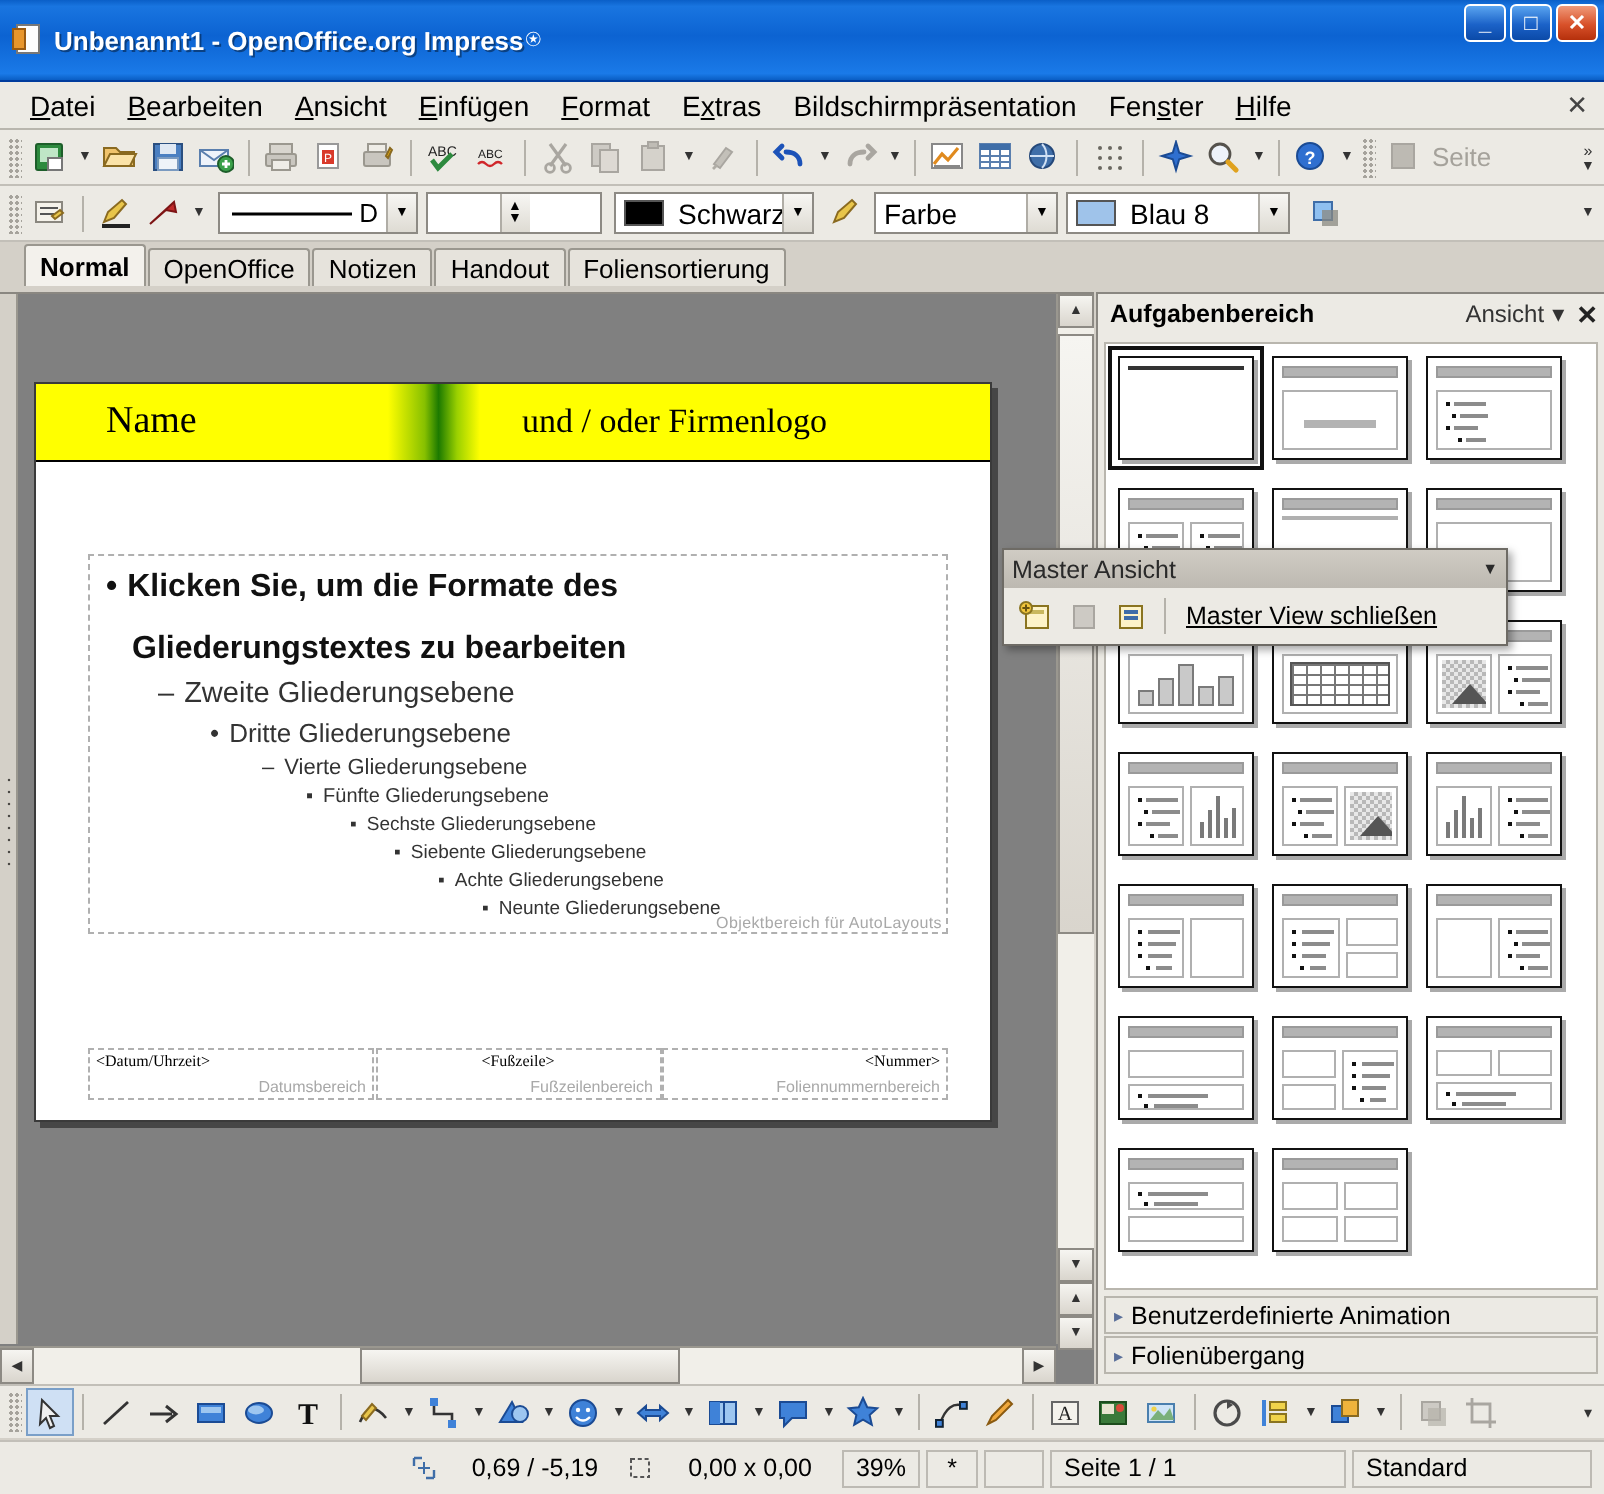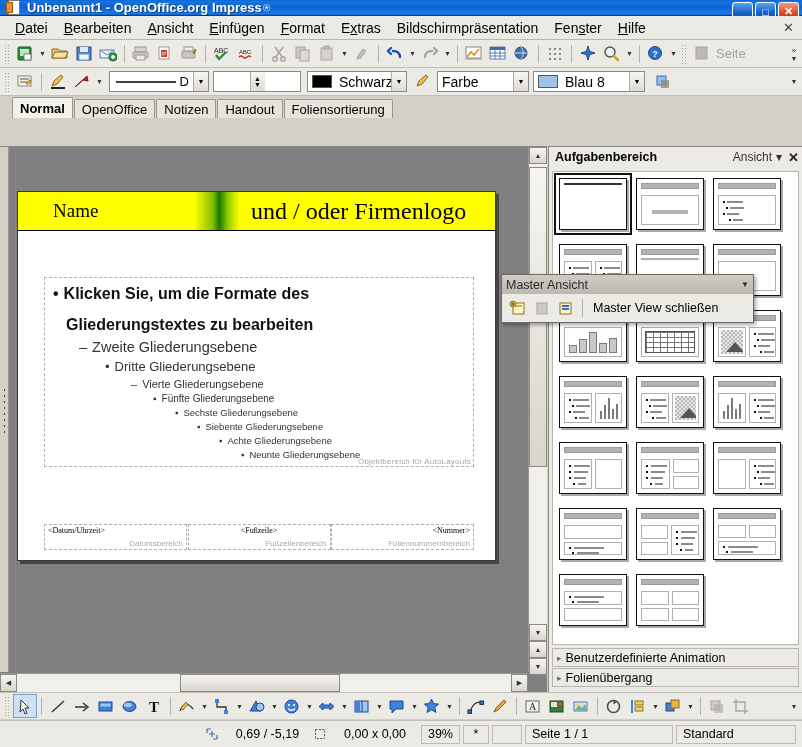--- a/index.html
+++ b/index.html
@@ -5,21 +5,21 @@
   * { box-sizing: border-box; }
   html, body { margin:0; padding:0; }
   body {
     width:802px; height:747px; overflow:hidden;
     font-family:"Liberation Sans", sans-serif;
     font-size:12px; background:#d4d0c8; color:#000;
     -webkit-font-smoothing:none;
   }
   
   .titlebar{
-    height:16px; display:flex; align-items:center;
+    height:41px; display:flex; align-items:center;
     background:linear-gradient(to bottom,#0a5fc8 0%,#1975e0 8%,#0c63d2 45%,#1a7ae8 92%,#0a5ec4 100%);
     padding:0 2px; border-bottom:1px solid #003c9d; position:relative;
   }
   .tb-icon{ width:18px;height:18px;margin:0 4px 0 3px;position:relative;flex:0 0 auto;}
   .tb-icon .doc{position:absolute;left:3px;top:1px;width:12px;height:15px;background:#fdfdfd;border:1px solid #777;}
   .tb-icon .bar{position:absolute;left:1px;top:3px;width:7px;height:11px;background:#e8962c;border:1px solid #9a5a10;}
   .tb-title{ color:#fff; font-weight:bold; font-size:13px; white-space:nowrap; text-shadow:1px 1px 0 rgba(0,0,0,.4);}
   .tb-glyph{ color:#fff; font-size:13px; margin-left:1px;}
   .tb-btns{ position:absolute; right:3px; top:2px; display:flex; gap:2px;}
   .tb-btn{ width:21px;height:19px; border:1px solid #fff; border-radius:3px;
@@ -76,21 +76,21 @@
   .slidearea{ position:absolute; left:10px; top:0; right:20px; bottom:20px; background:#808080;
     overflow:hidden;}
   
   .slide{ position:absolute; left:7px; top:44px; width:479px; height:370px; background:#fff;
     border:1px solid #3a3a3a; box-shadow:3px 3px 0 rgba(0,0,0,.45);}
   .banner{ height:39px; background:#ffff00; border-bottom:1px solid #000;
     display:flex; align-items:center; position:relative; font-family:"Liberation Serif",serif;}
   .banner .grad{ position:absolute; left:176px; top:0; width:46px; height:100%;
     background:linear-gradient(to right,#ffff00,#86c000 40%,#1c7a00 55%,#9ad000 75%,#ffff00);}
   .banner .bname{ position:absolute; left:35px; font-size:19px; }
-  .banner .blogo{ position:absolute; left:233px; font-size:24px;}
+  .banner .blogo{ position:absolute; left:243px; font-size:17px;}
   .ph{ position:absolute; border:1px dashed #b0b0b0; }
   .ph .phlab{ position:absolute; right:2px; bottom:0px; font-size:8px; color:#a8a8a8;
      white-space:nowrap; letter-spacing:.2px;}
   .titleph{ left:26px; top:40px; right:21px; height:40px; display:flex;align-items:center;justify-content:center;}
   .titleph .t{ font-size:22px; color:#1a1a1a; white-space:nowrap;}
   .outph{ left:26px; top:85px; right:21px; height:190px; padding:6px 8px 0 8px;}
   .lv{ display:flex; color:#111; white-space:nowrap; }
   .lv .bl{ flex:0 0 auto; margin-right:5px; }
   .l1{ font-size:16px; font-weight:bold; margin-left:0px; line-height:19px;}
   .l2{ font-size:14.5px; margin-left:26px; margin-top:5px; color:#333;}
@@ -154,21 +154,21 @@
      overflow:hidden;}
   .imgmini:after{ content:""; position:absolute; left:24%; bottom:2px; width:0;height:0;
      border-left:9px solid transparent;border-right:9px solid transparent;border-bottom:10px solid #555;}
   
   .floatbar{ position:absolute; left:501px; top:128px; width:253px; background:#eceae4;
      border:1px solid #6e6b65; box-shadow:2px 2px 4px rgba(0,0,0,.35); z-index:40;}
   .fb-title{ height:19px; background:linear-gradient(to bottom,#d0ccc4,#bdb9b1);
      display:flex; align-items:center; padding:0 4px; font-size:12.5px; color:#2a2a2a;}
   .fb-title .sp{flex:1;}
   .fb-body{ height:28px; display:flex; align-items:center; padding-left:4px; background:#eceae4;}
-  .fb-lbl{ font-size:12.5px; margin-left:6px;}
+  .fb-lbl{ font-size:12.5px; margin-left:6px;text-decoration:underline;}
   
   .drawbar{ position:absolute; left:0; right:0; bottom:28px; height:27px; background:#eceae4;
      border-top:1px solid #c2bfb8; display:flex; align-items:center; padding-left:2px;}
   .statusbar{ position:absolute; left:0; right:0; bottom:0; height:27px; background:#eceae4;
      border-top:1px solid #c2bfb8; display:flex; align-items:center; padding:0 3px;}
   .stcell{ height:19px; border:1px solid #bdbab3; display:flex; align-items:center;
      padding:0 6px; font-size:12.5px; margin-right:3px; background:#eceae4; white-space:nowrap;}
   .stcell.plain{ border:none;}
 </style>
 </head>

